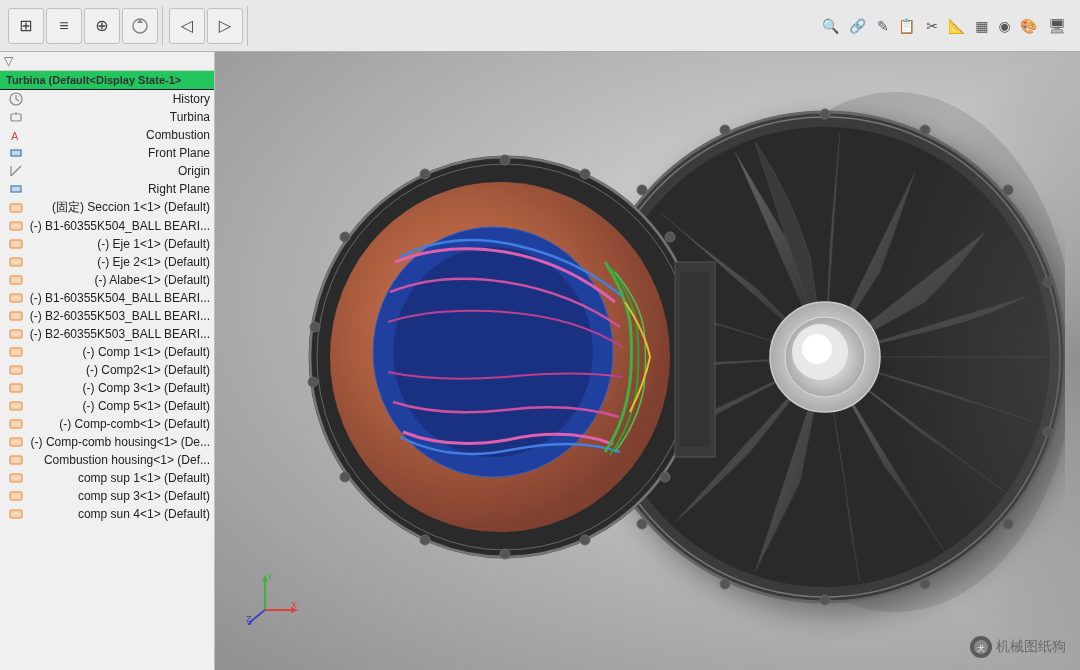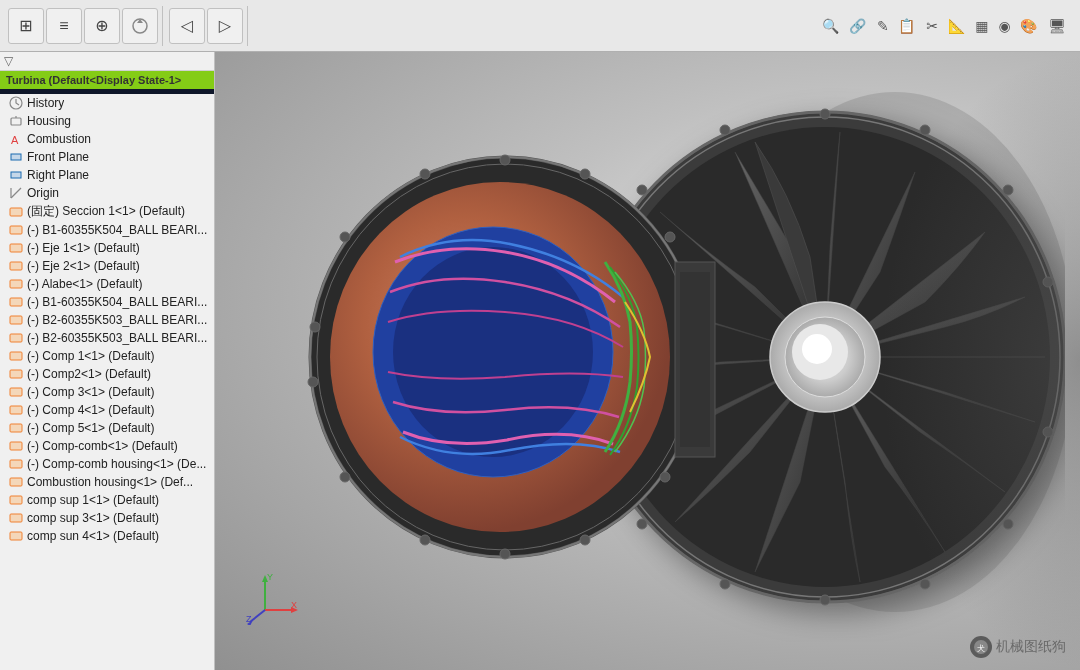--- a/index.html
+++ b/index.html
@@ -76,22 +76,22 @@
       gap: 4px;
     }
     .filter-icon {
       font-size: 12px;
       color: #666;
     }
 
     
     .tree-header {
       padding: 3px 6px;
-      background: #84cc16;
-      border-bottom: 5px solid #0f172a;
+      background: #22c55e;
+      border-bottom: 1px solid #0f172a;
       font-size: 11px;
       color: #333;
       font-weight: 600;
       white-space: nowrap;
       overflow: hidden;
       text-overflow: ellipsis;
     }
 
     
     .tree-content {
@@ -103,20 +103,21 @@
       display: flex;
       align-items: center;
       padding: 1px 4px 1px 8px;
       cursor: pointer;
       white-space: nowrap;
       overflow: hidden;
       text-overflow: ellipsis;
       min-height: 18px;
       font-size: 12px;
       color: #222;
+      justify-content: space-between;
     }
     .tree-item .icon {
       width: 16px; height: 16px;
       min-width: 16px;
       display: flex; align-items: center; justify-content: center;
       margin-right: 3px;
       font-size: 11px;
     }
     .tree-item-label {
       overflow: hidden;
@@ -251,62 +252,62 @@
         <span class="tree-item-label">History</span>
       </div>
 
       <div class="tree-item">
         <span class="icon icon-sensor">
           <svg width="14" height="14" viewBox="0 0 14 14">
               <rect x="2" y="4" width="10" height="7" rx="1" fill="none" stroke="#888" stroke-width="1.2"></rect>
               <line x1="7" y1="2" x2="7" y2="4" stroke="#888" stroke-width="1.2"></line>
             </svg>
         </span>
-        <span class="tree-item-label">Housing</span>
+        <span class="tree-item-label">Turbina</span>
       </div>
 
       <div class="tree-item">
         <span class="icon icon-annotation">
           <svg width="14" height="14" viewBox="0 0 14 14">
               <text x="2" y="12" font-size="11" fill="#e04040">A</text>
             </svg>
         </span>
         <span class="tree-item-label">Combustion</span>
       </div>
 
       <div class="tree-item">
         <span class="icon icon-plane">
           <svg width="14" height="14" viewBox="0 0 14 14">
               <rect x="2" y="4" width="10" height="6" fill="rgba(100,160,220,0.3)" stroke="#1a6ab0" stroke-width="1"></rect>
             </svg>
         </span>
         <span class="tree-item-label">Front Plane</span>
       </div>
 
-
-      <div class="tree-item">
-        <span class="icon icon-plane">
-          <svg width="14" height="14" viewBox="0 0 14 14">
-              <rect x="2" y="4" width="10" height="6" fill="rgba(100,160,220,0.3)" stroke="#1a6ab0" stroke-width="1"></rect>
-            </svg>
-        </span>
-        <span class="tree-item-label">Right Plane</span>
-      </div>
 
       <div class="tree-item">
         <span class="icon icon-origin">
           <svg width="14" height="14" viewBox="0 0 14 14">
               <line x1="2" y1="12" x2="12" y2="2" stroke="#888" stroke-width="1.2"></line>
               <line x1="2" y1="12" x2="2" y2="2" stroke="#888" stroke-width="1.2"></line>
             </svg>
         </span>
         <span class="tree-item-label">Origin</span>
       </div>
 
       <div class="tree-item">
+        <span class="icon icon-plane">
+          <svg width="14" height="14" viewBox="0 0 14 14">
+              <rect x="2" y="4" width="10" height="6" fill="rgba(100,160,220,0.3)" stroke="#1a6ab0" stroke-width="1"></rect>
+            </svg>
+        </span>
+        <span class="tree-item-label">Right Plane</span>
+      </div>
+
+      <div class="tree-item">
         <span class="icon icon-fixed">
           <svg width="14" height="14" viewBox="0 0 14 14">
               <rect x="1" y="3" width="12" height="8" rx="1" fill="rgba(255,160,60,0.3)" stroke="#f08030" stroke-width="1"></rect>
             </svg>
         </span>
         <span class="tree-item-label">(固定) Seccion 1&lt;1&gt; (Default)</span>
       </div>
 
 
       <div class="tree-item">
@@ -394,28 +395,20 @@
 
       <div class="tree-item">
         <span class="icon icon-component">
           <svg width="14" height="14" viewBox="0 0 14 14">
               <rect x="1" y="3" width="12" height="8" rx="1" fill="rgba(255,160,60,0.3)" stroke="#f08030" stroke-width="1"></rect>
             </svg>
         </span>
         <span class="tree-item-label">(-) Comp 3&lt;1&gt; (Default)</span>
       </div>
 
-      <div class="tree-item">
-        <span class="icon icon-component">
-          <svg width="14" height="14" viewBox="0 0 14 14">
-              <rect x="1" y="3" width="12" height="8" rx="1" fill="rgba(255,160,60,0.3)" stroke="#f08030" stroke-width="1"></rect>
-            </svg>
-        </span>
-        <span class="tree-item-label">(-) Comp 4&lt;1&gt; (Default)</span>
-      </div>
 
       <div class="tree-item">
         <span class="icon icon-component">
           <svg width="14" height="14" viewBox="0 0 14 14">
               <rect x="1" y="3" width="12" height="8" rx="1" fill="rgba(255,160,60,0.3)" stroke="#f08030" stroke-width="1"></rect>
             </svg>
         </span>
         <span class="tree-item-label">(-) Comp 5&lt;1&gt; (Default)</span>
       </div>
 

